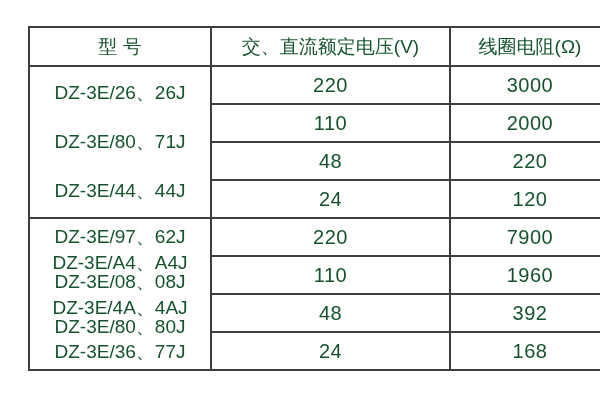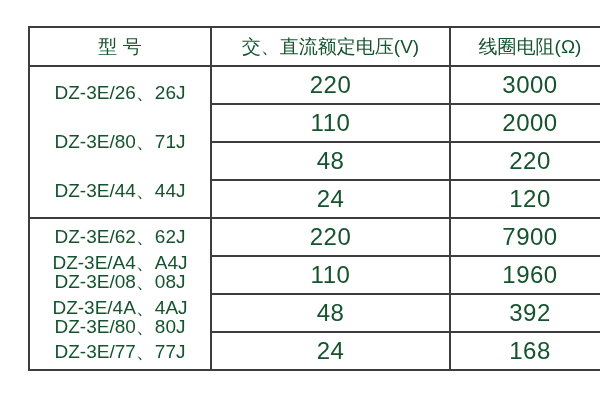--- a/index.html
+++ b/index.html
@@ -29,21 +29,21 @@
     overflow: hidden;
     white-space: nowrap;
   }
   tr.hdr th {
     height: 39px;
     font-size: 19px;
     font-weight: normal;
   }
   tr.body-row td { height: 38px; }
   td.num {
-    font-size: 24px;
+    font-size: 20px;
     letter-spacing: 0.5px;
   }
   td.model-cell { padding: 0; }
   .model-lines {
     height: 148px;
     display: flex;
     flex-direction: column;
     justify-content: space-around;
     align-items: center;
     font-size: 19px;
@@ -97,30 +97,30 @@
         <td class="num">220</td>
       </tr>
       <tr class="body-row">
         <td class="num">24</td>
         <td class="num">120</td>
       </tr>
 
       <tr class="body-row">
         <td class="model-cell" rowspan="4">
           <div class="model-lines grouped">
-            <span class="model-line">DZ-3E/62、62J</span>
+            <span class="model-line">DZ-3E/97、62J</span>
             <span class="model-pair">
               <span class="model-line">DZ-3E/A4、A4J</span>
               <span class="model-line">DZ-3E/08、08J</span>
             </span>
             <span class="model-pair">
               <span class="model-line">DZ-3E/4A、4AJ</span>
               <span class="model-line">DZ-3E/80、80J</span>
             </span>
-            <span class="model-line">DZ-3E/77、77J</span>
+            <span class="model-line">DZ-3E/36、77J</span>
           </div>
         </td>
         <td class="num">220</td>
         <td class="num">7900</td>
       </tr>
       <tr class="body-row">
         <td class="num">110</td>
         <td class="num">1960</td>
       </tr>
       <tr class="body-row">

